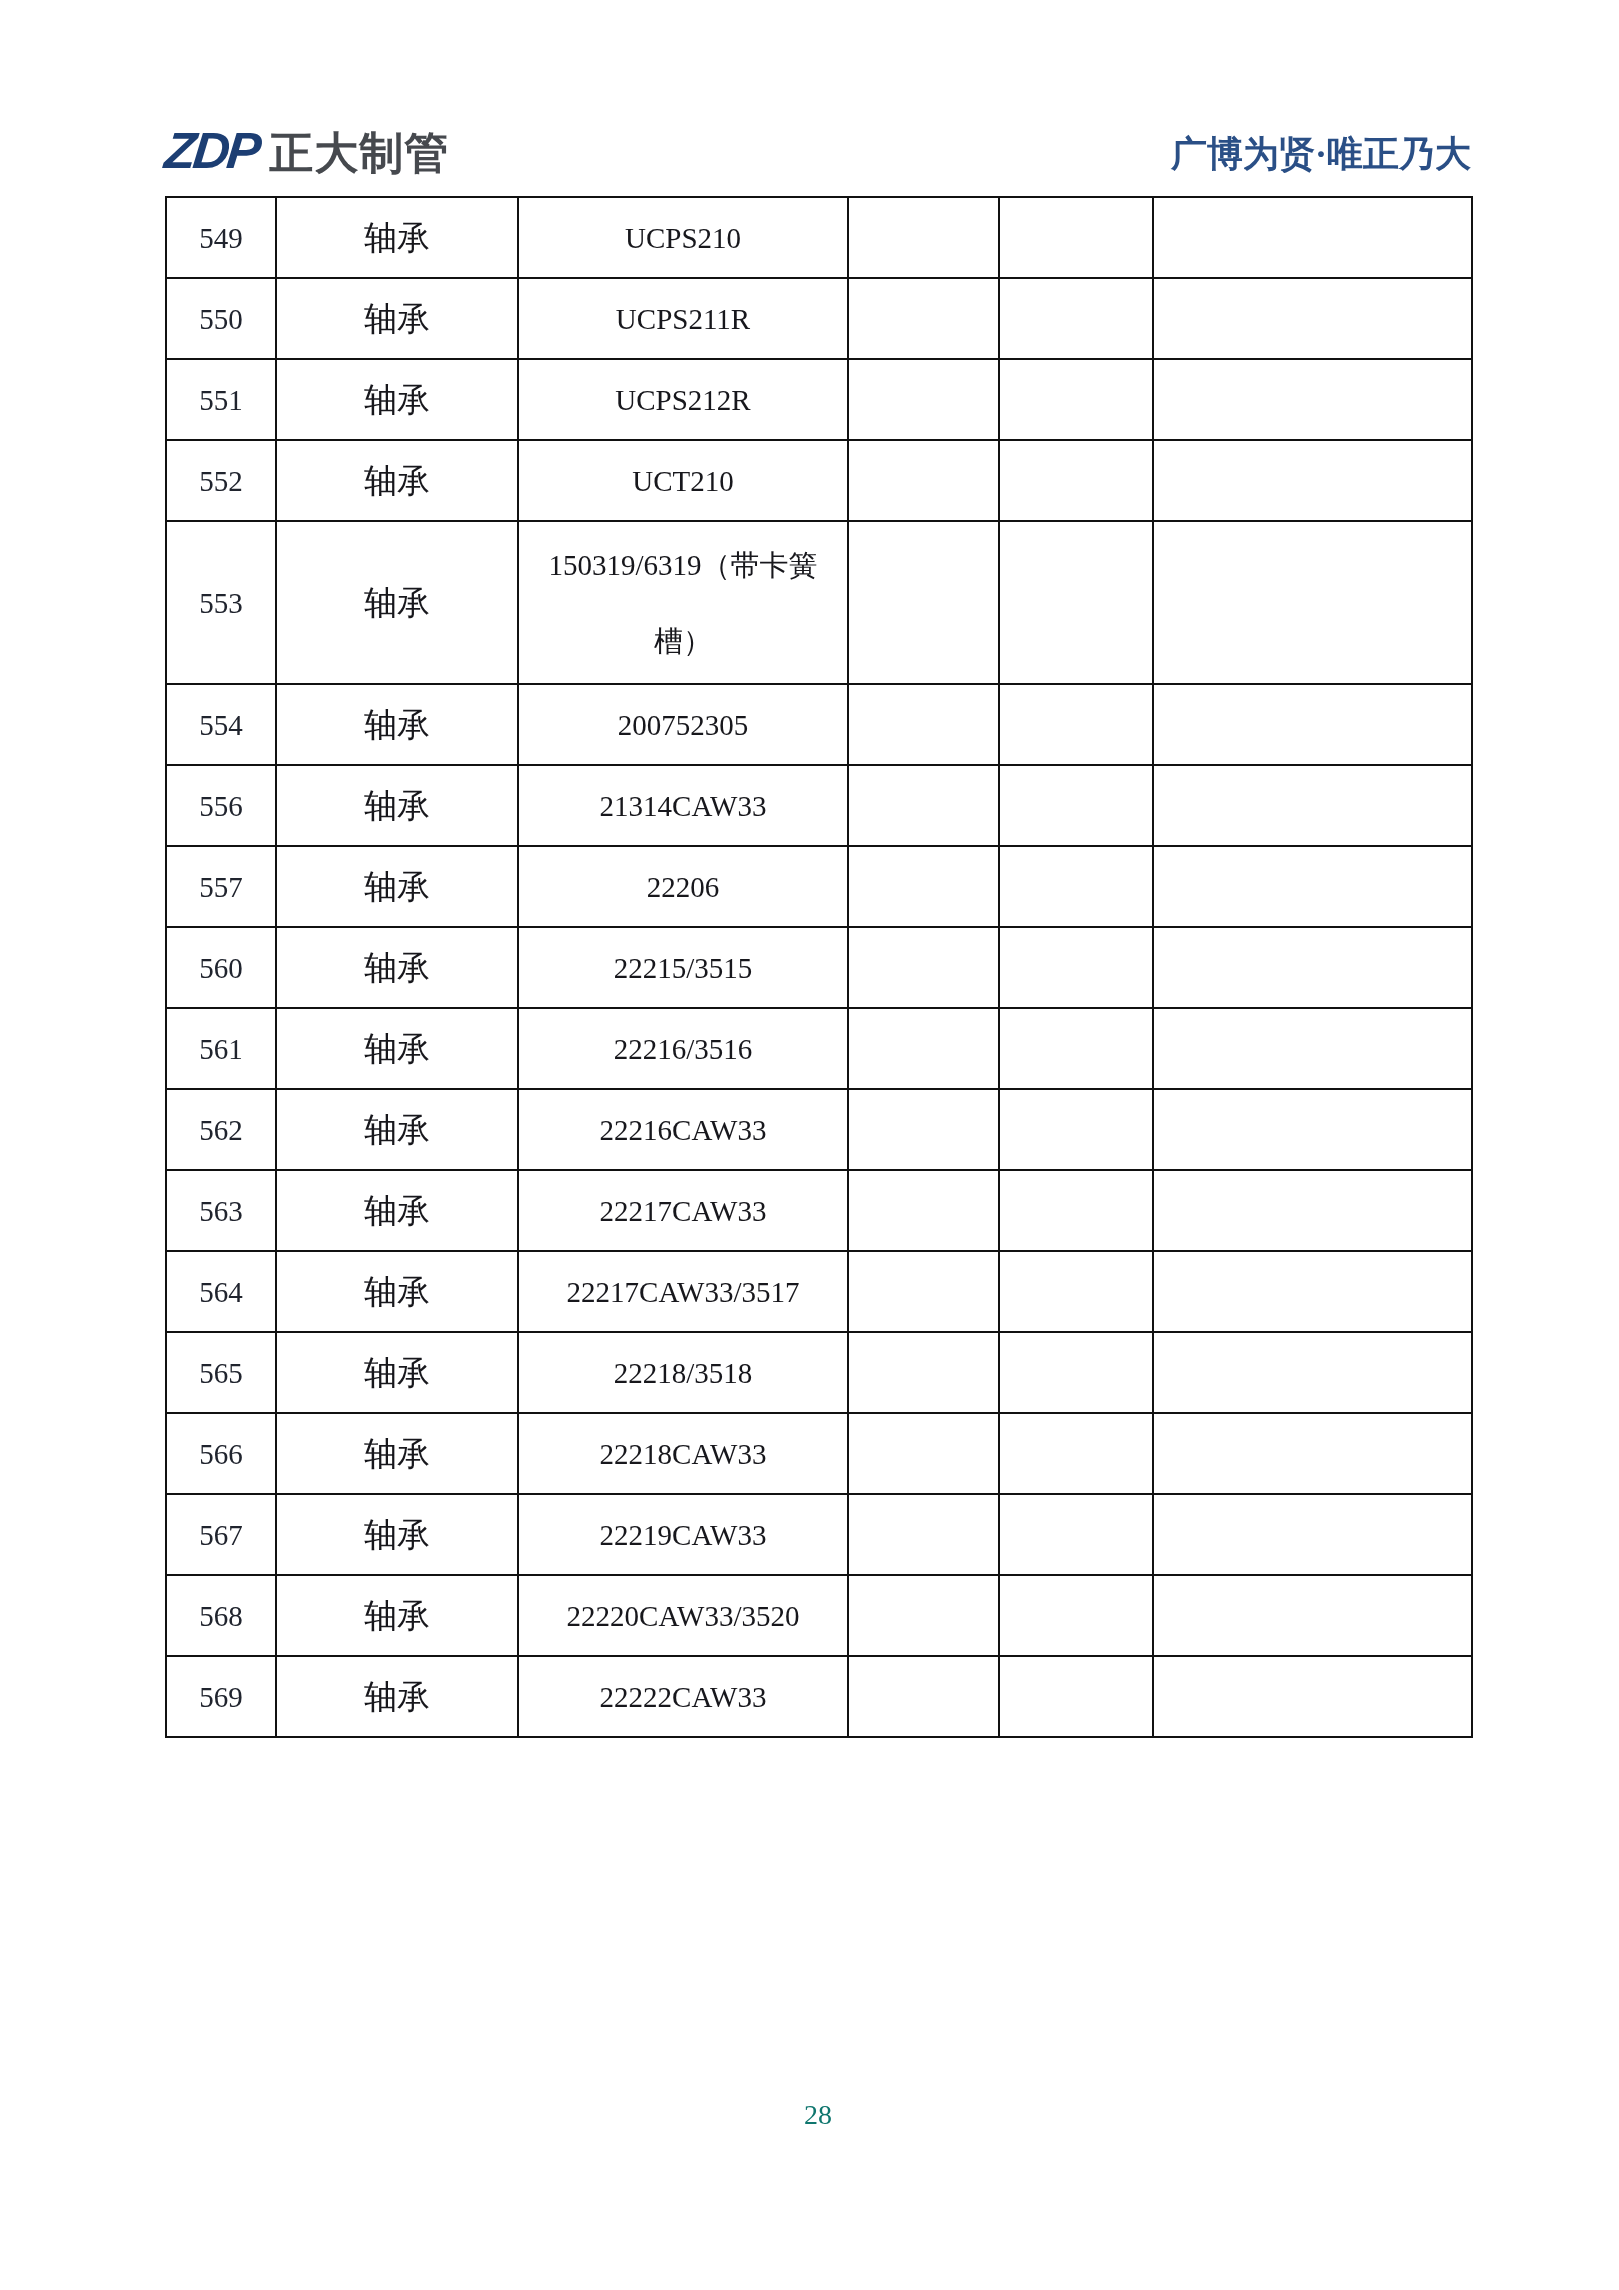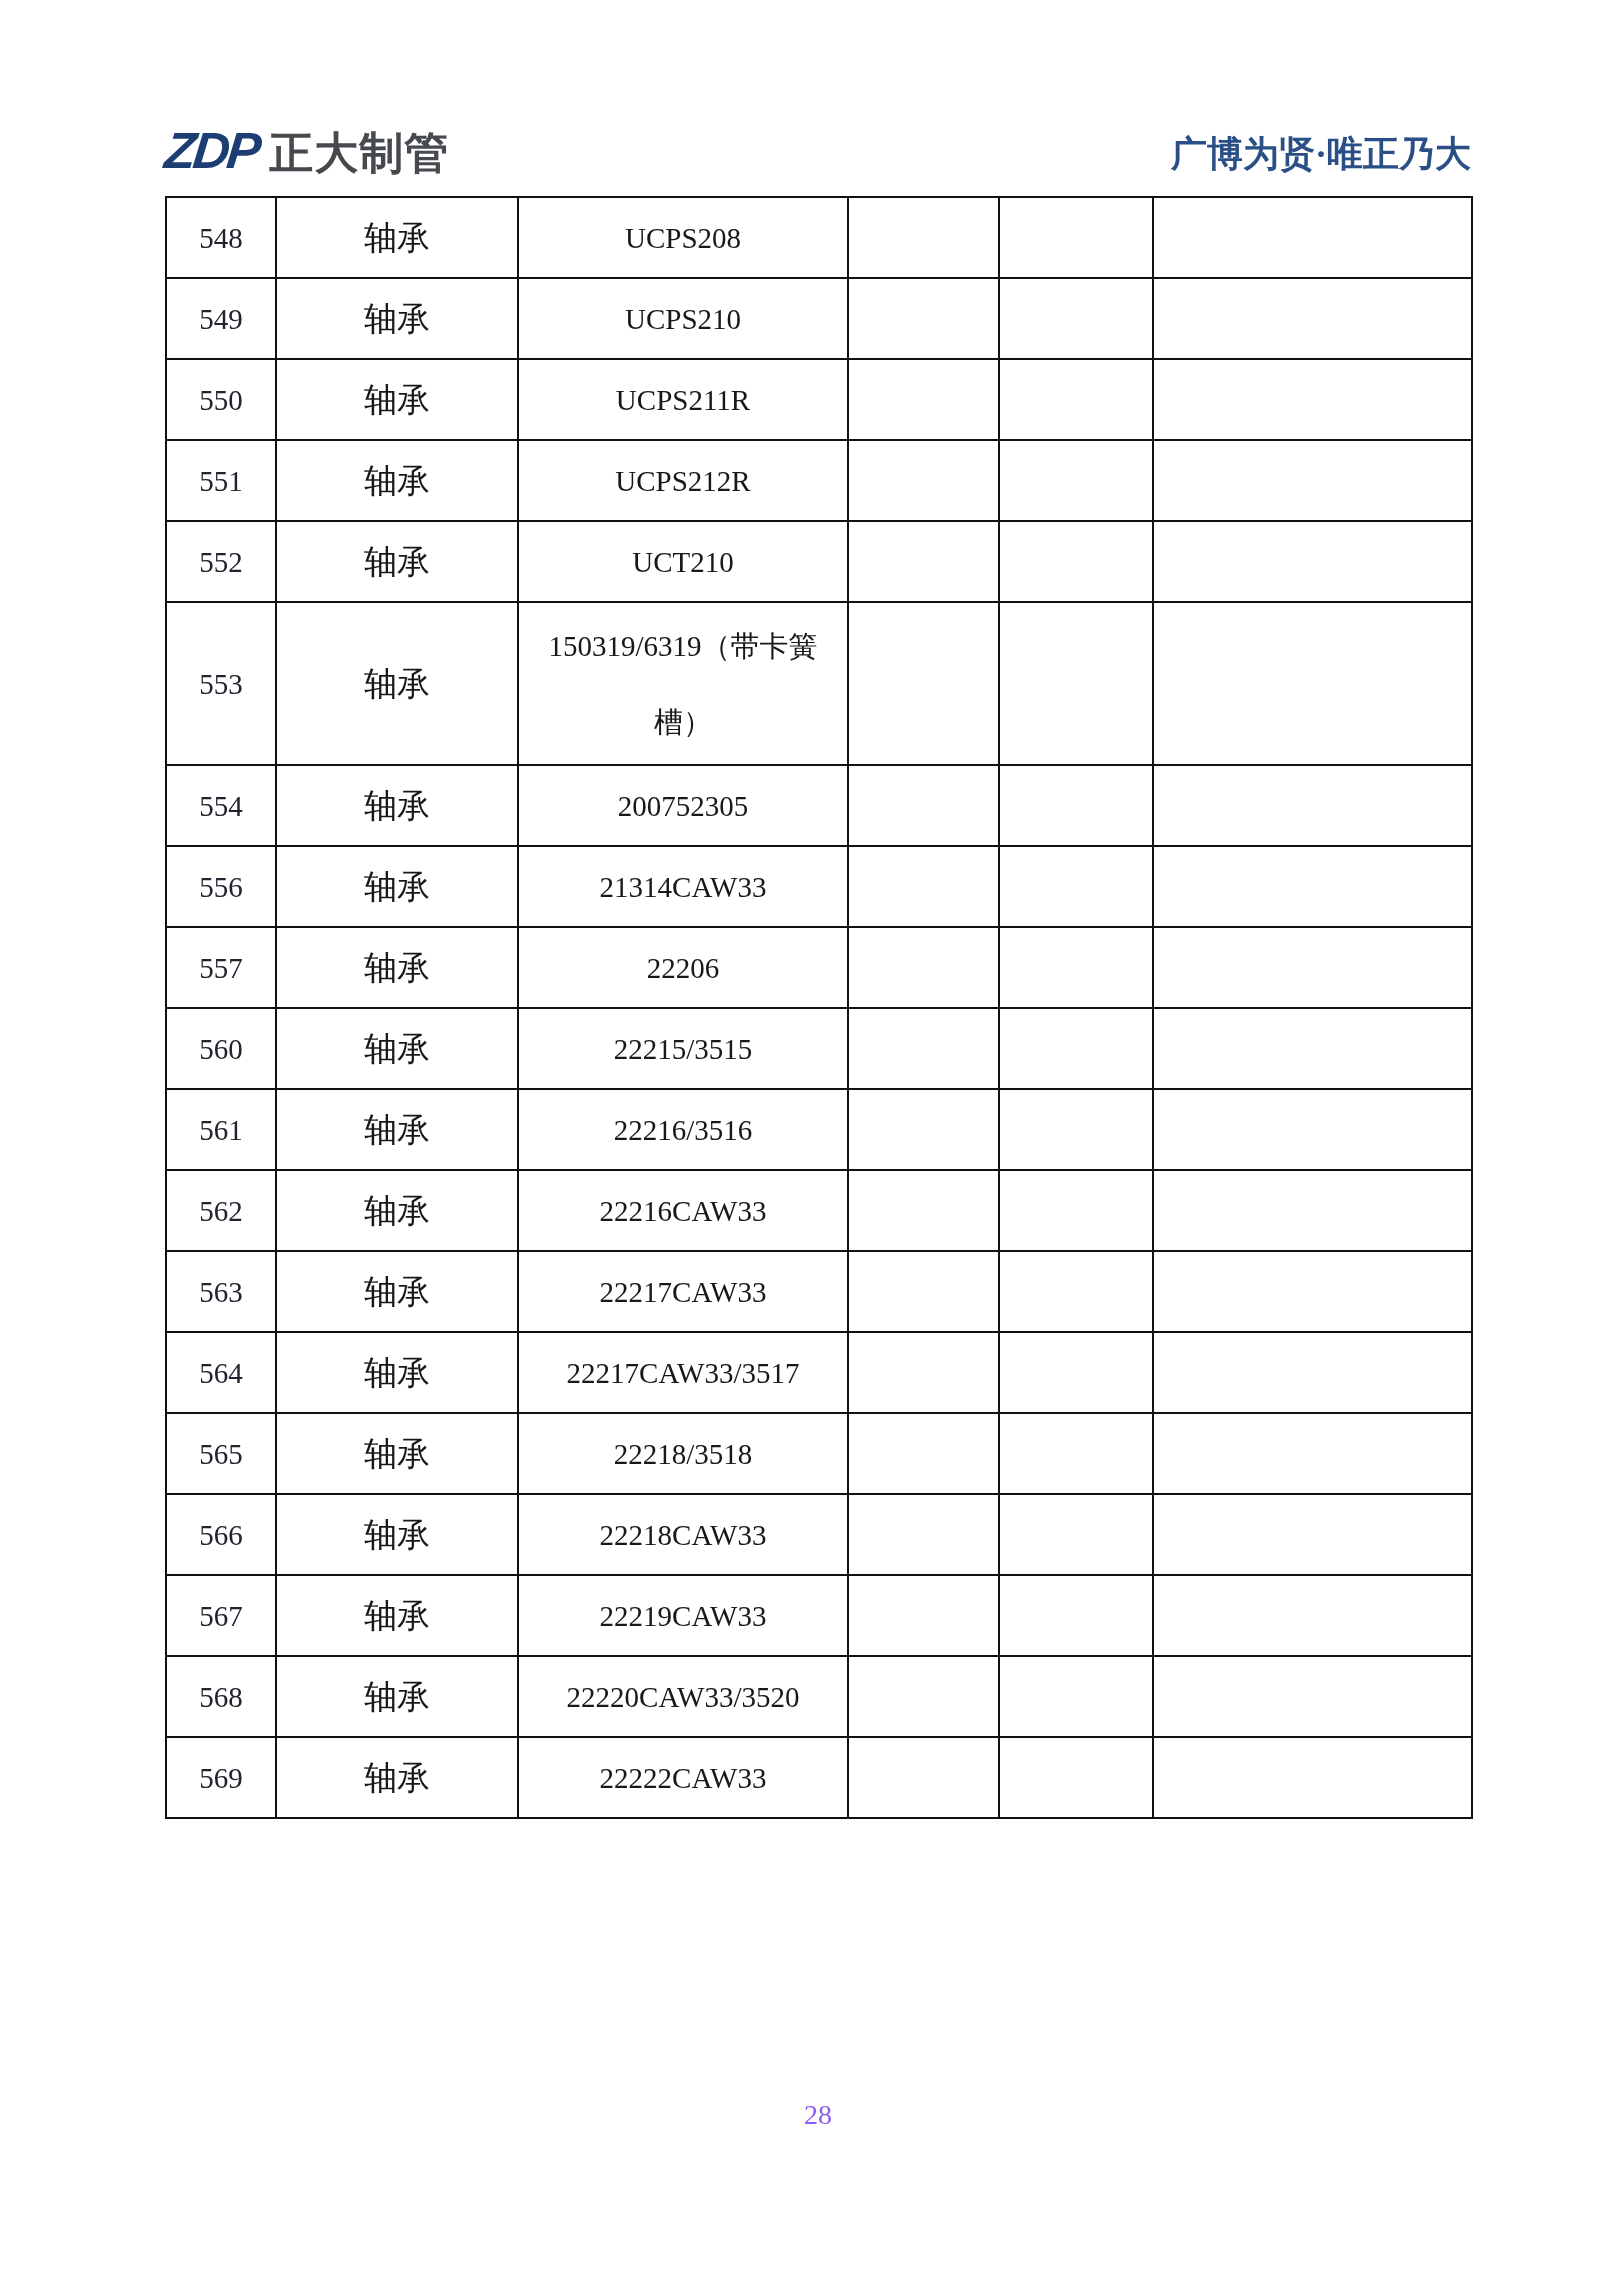--- a/index.html
+++ b/index.html
@@ -101,21 +101,21 @@
   .col-e3    { width: 319px; }
 
   
   .page-number {
     position: absolute;
     top: 2099px;
     left: 165px;
     width: 1306px;
     text-align: center;
     font-size: 28px;
-    color: #8b5cf6;
+    color: #0f766e;
   }
 </style>
 </head>
 <body>
 
 <div class="page-header">
   <div class="company-logo">
     <span class="logo-zdp">ZDP</span>
     <span class="logo-company">正大制管</span>
   </div>
@@ -126,28 +126,20 @@
   <colgroup>
     <col class="col-no">
     <col class="col-name">
     <col class="col-model">
     <col class="col-e1">
     <col class="col-e2">
     <col class="col-e3">
   </colgroup>
   <tbody>
       <tr>
-    <td class="c-no">548</td>
-    <td class="c-name">轴承</td>
-    <td class="c-model">UCPS208</td>
-    <td class="c-empty"></td>
-    <td class="c-empty"></td>
-    <td class="c-empty"></td>
-  </tr>
-      <tr>
     <td class="c-no">549</td>
     <td class="c-name">轴承</td>
     <td class="c-model">UCPS210</td>
     <td class="c-empty"></td>
     <td class="c-empty"></td>
     <td class="c-empty"></td>
   </tr>
       <tr>
     <td class="c-no">550</td>
     <td class="c-name">轴承</td>

